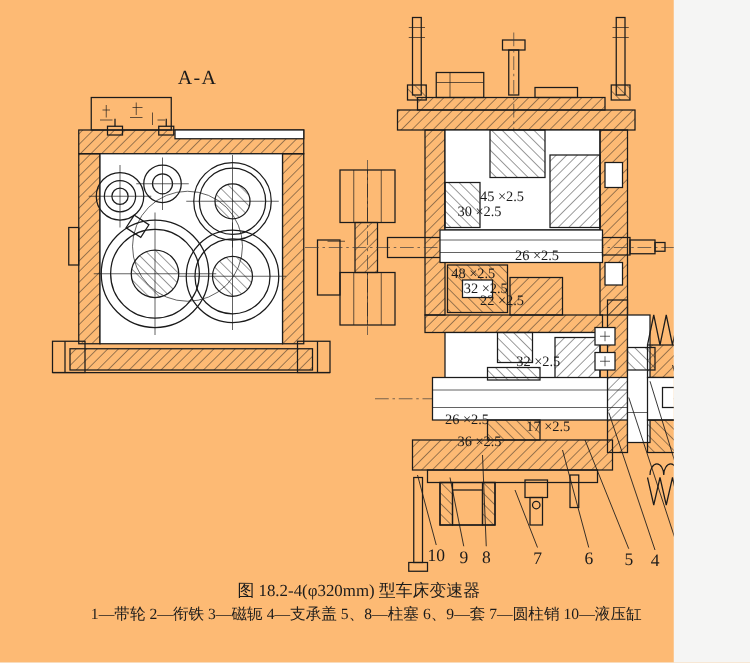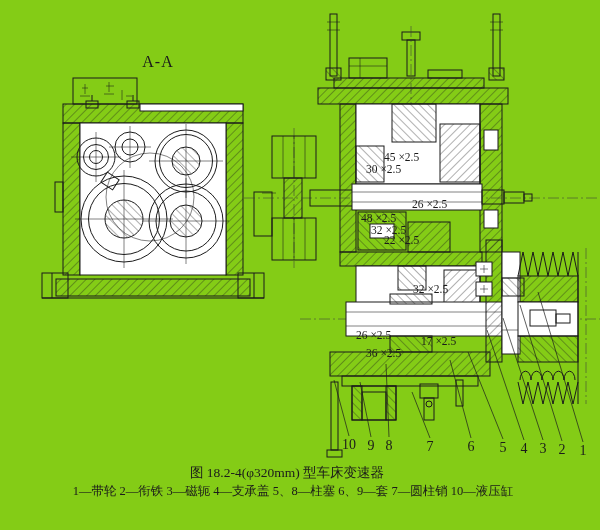--- a/index.html
+++ b/index.html
@@ -1,16 +1,16 @@
 <!DOCTYPE html>
 <html><head>
 <meta charset="utf-8">
 <style>
   html,body{margin:0;padding:0;background:#f5f5f4;}
-  #canvas{position:relative;width:600px;height:530px;background:#84cc16;overflow:hidden;
+  #canvas{position:relative;width:539px;height:530px;background:#fdba74;overflow:hidden;
           font-family:"Liberation Serif","DejaVu Serif",serif;}
   svg{display:block;}
   .s  {stroke:#1b1b1b;fill:none;stroke-width:1;}
   .sw {stroke:#1b1b1b;fill:#ffffff;stroke-width:1;}
   .h1 {stroke:#1b1b1b;fill:url(#hatch1);stroke-width:1;}
   .h2 {stroke:#1b1b1b;fill:url(#hatch2);stroke-width:1;}
   .thin{stroke:#1b1b1b;stroke-width:0.55;fill:none;}
   .cl {stroke:#3c3c3c;stroke-width:0.55;fill:none;stroke-dasharray:11 3 2 3;}
   .ld {stroke:#1b1b1b;stroke-width:0.7;fill:none;}
   text{fill:#1b1b1b;stroke:none;}

